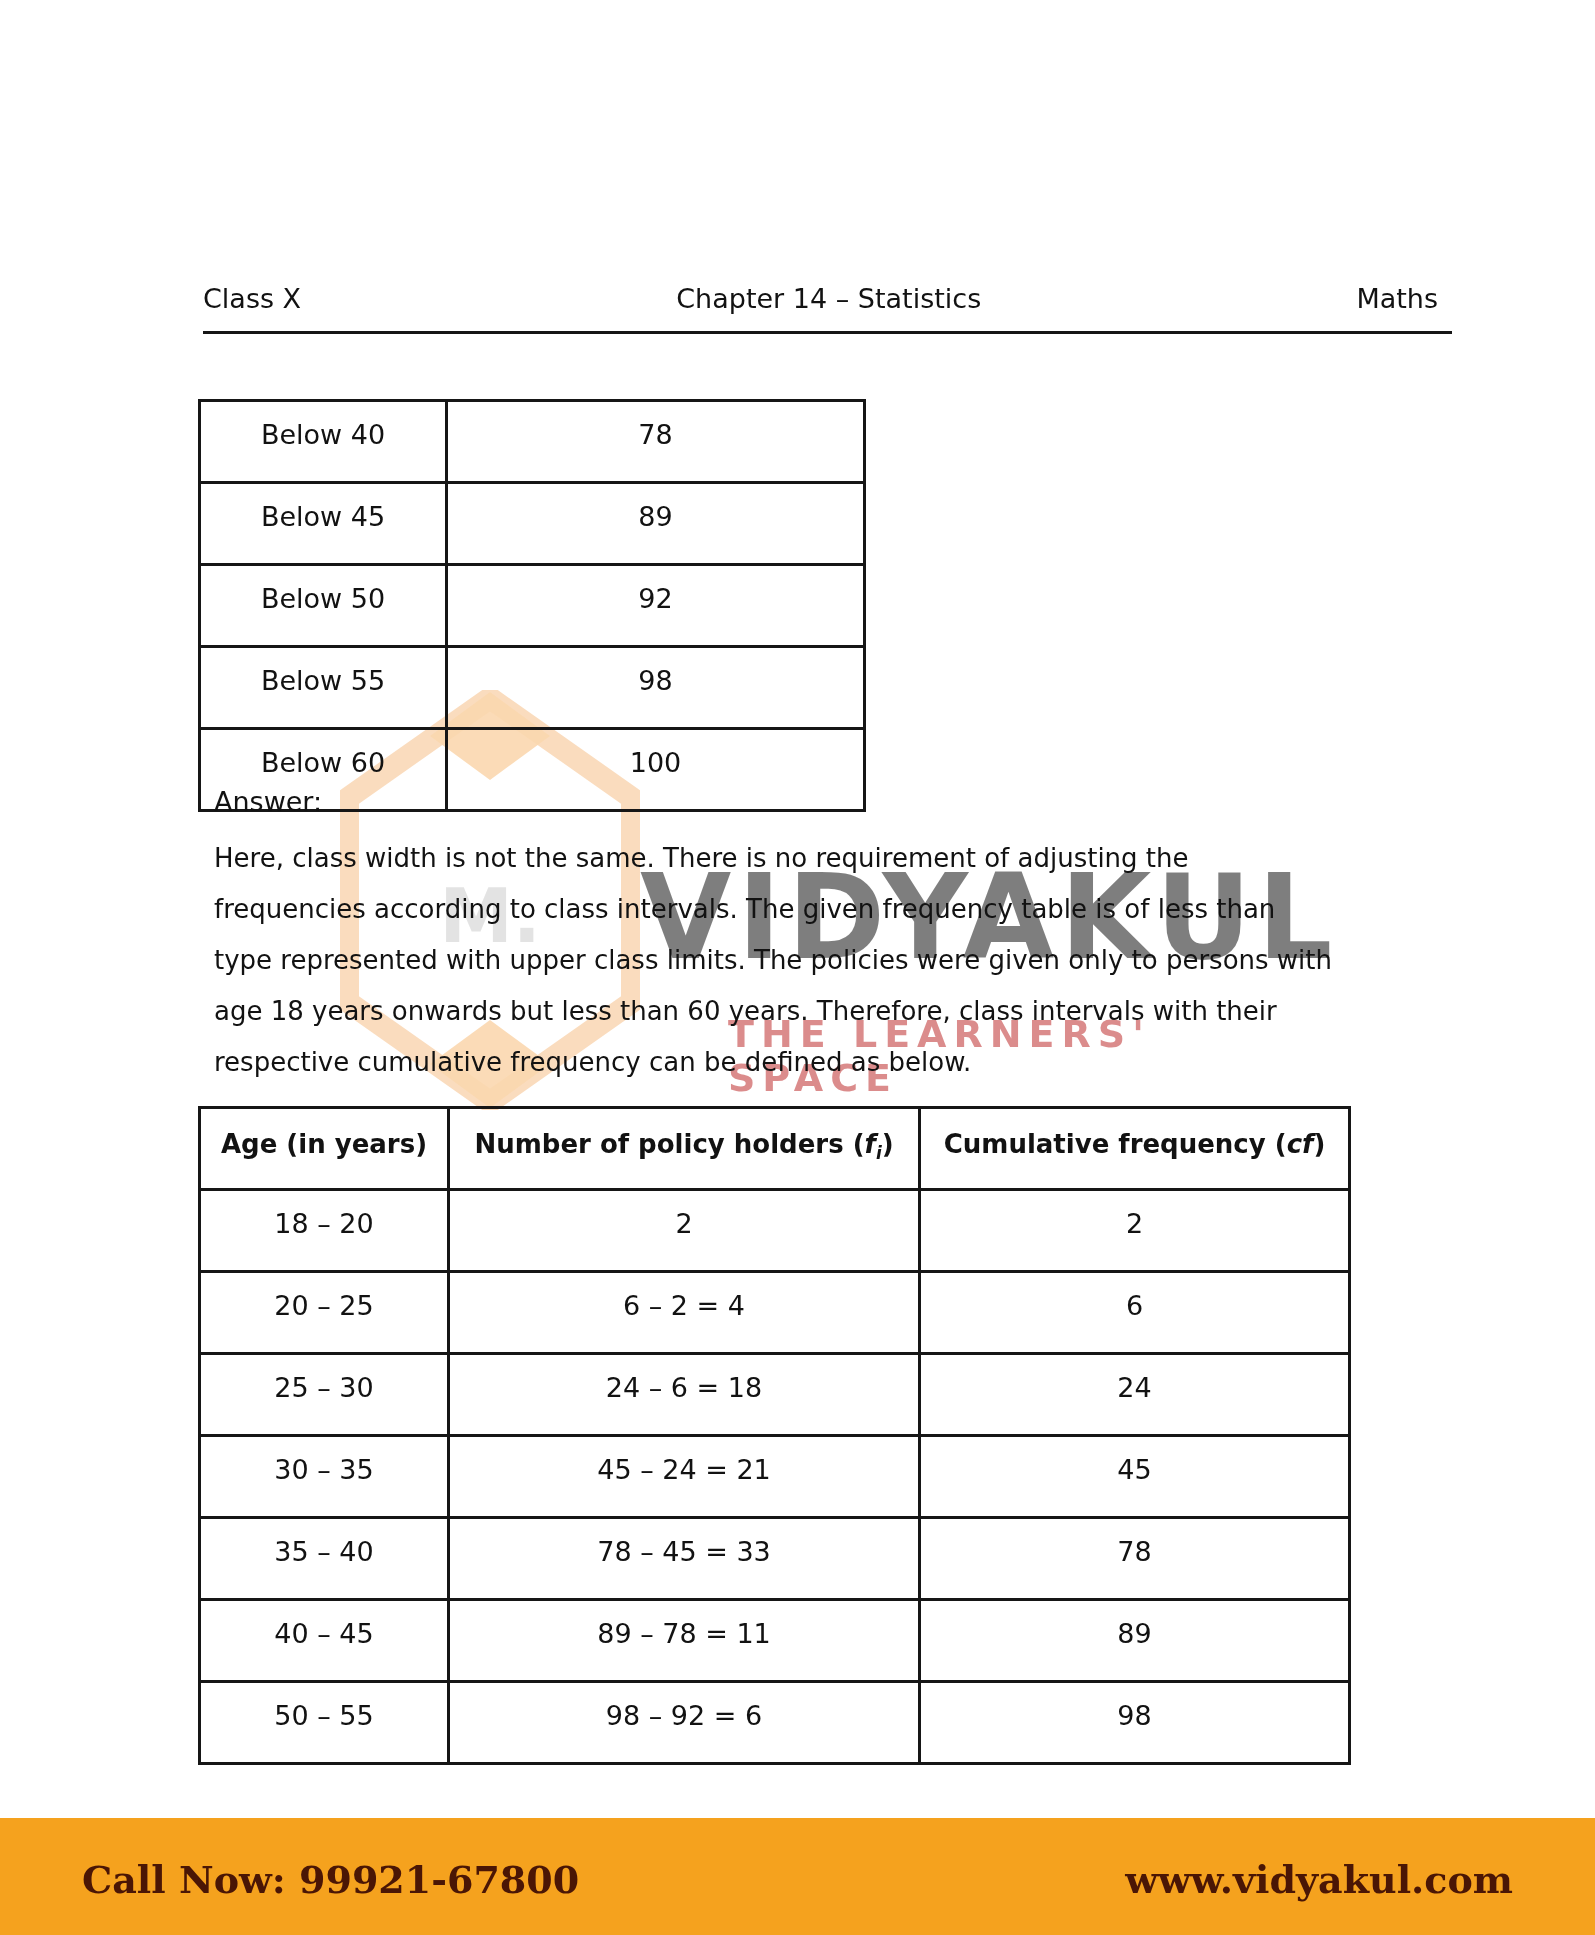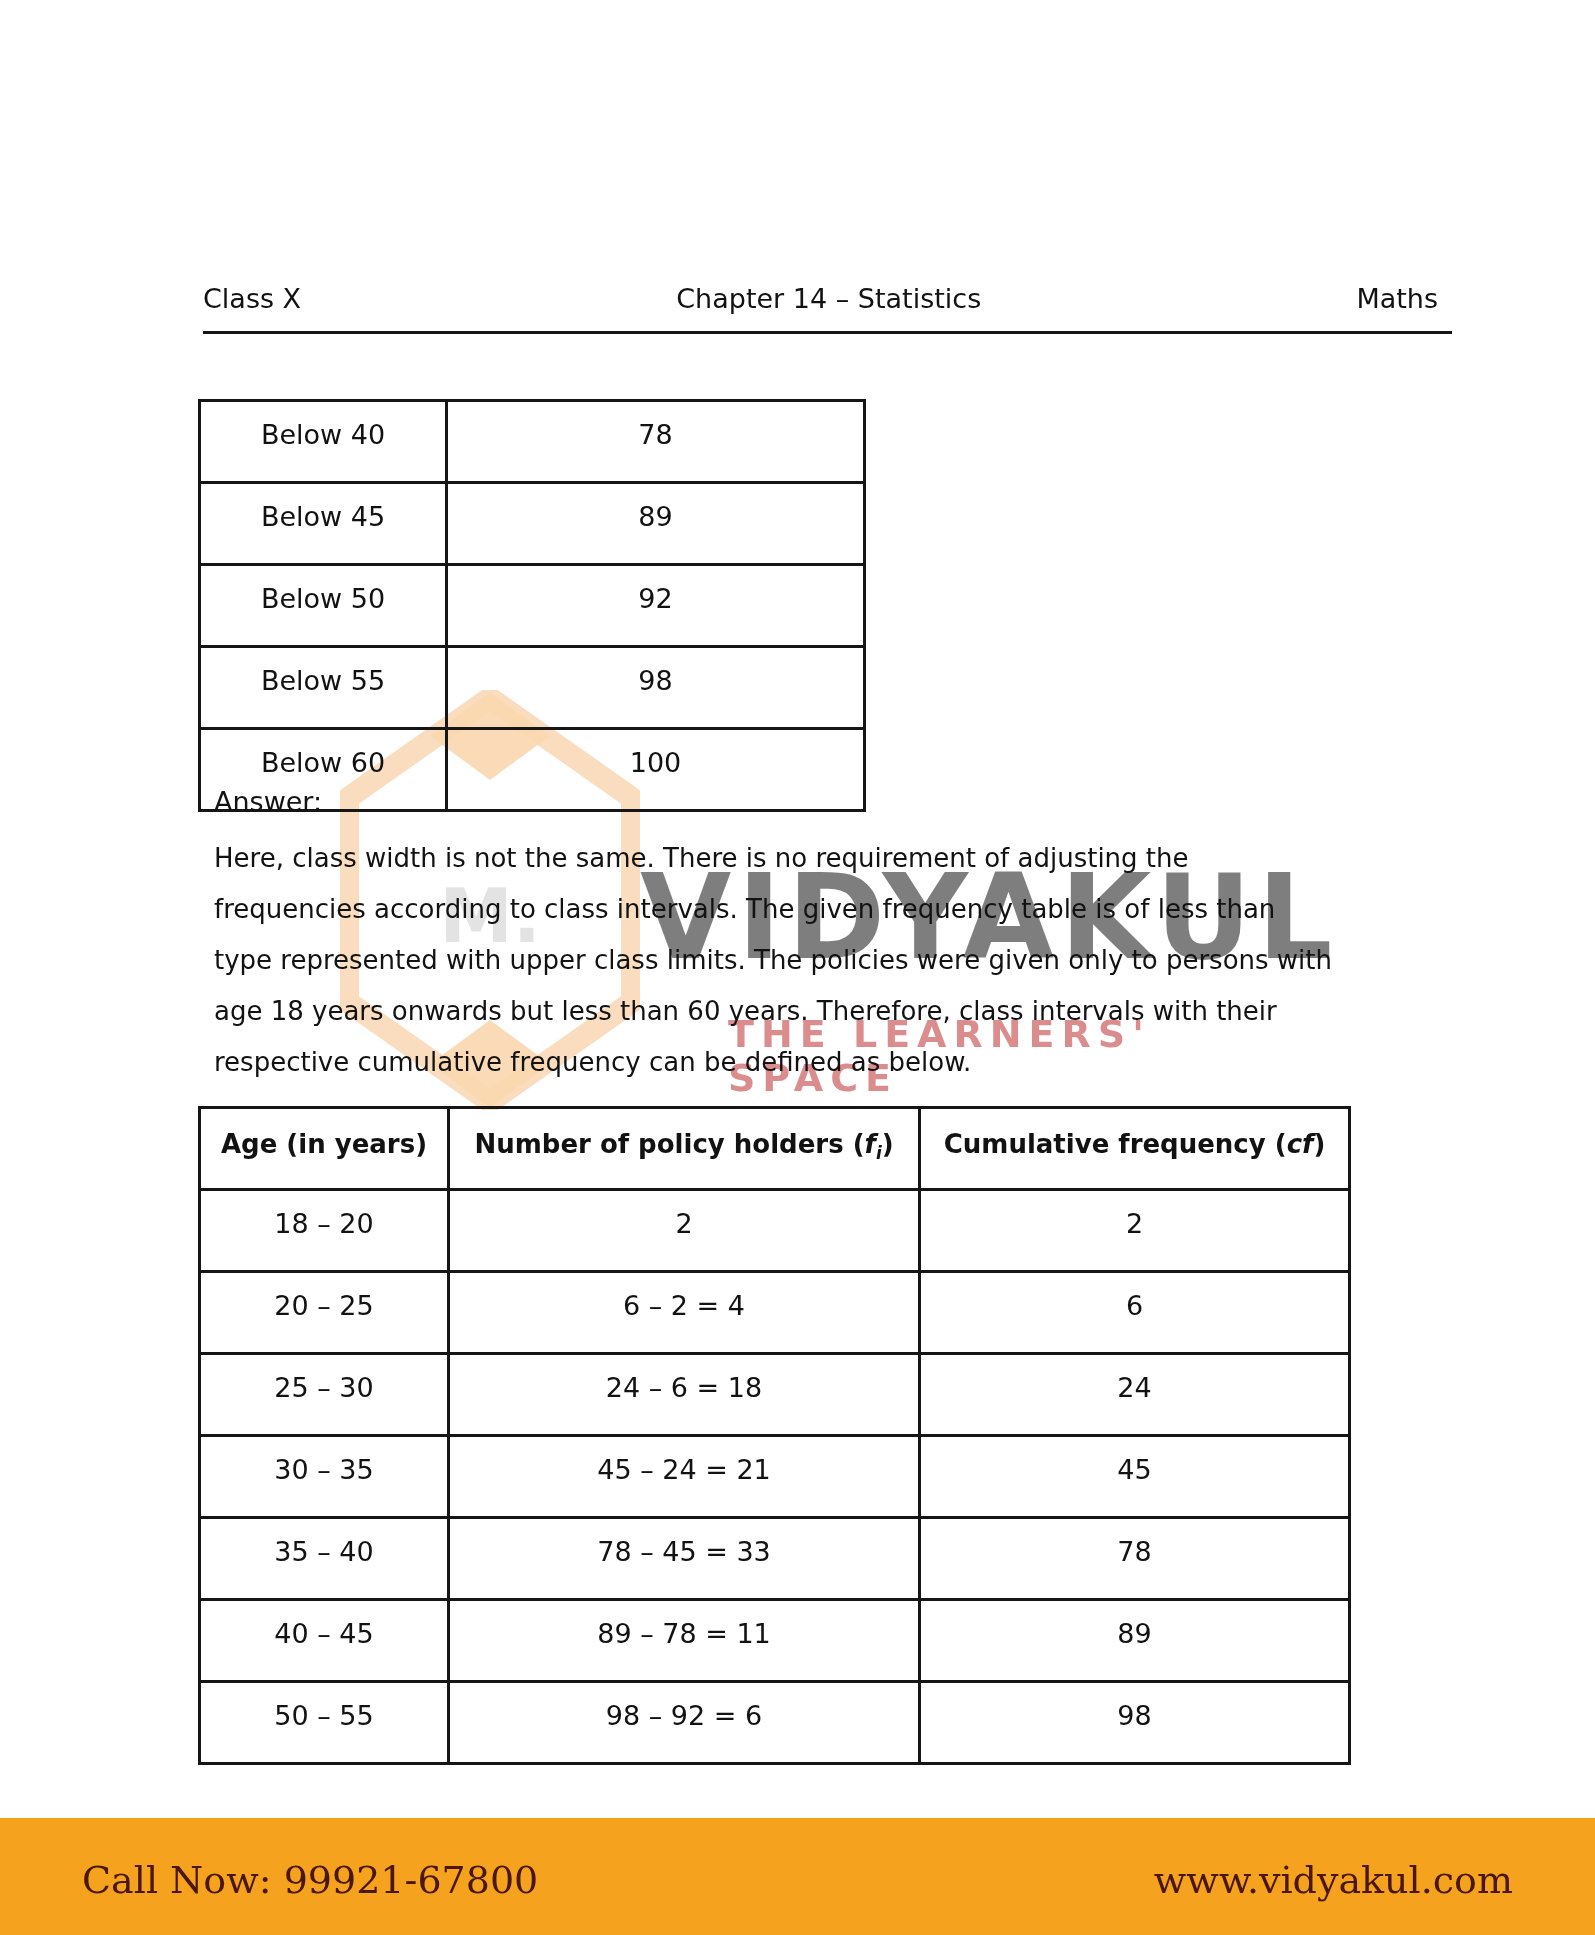--- a/index.html
+++ b/index.html
@@ -69,21 +69,21 @@
     color:#b91c1c;
   }
 
   
   .footer {
     position:absolute; left:0; top:1818px; width:1595px; height:117px;
     background:#F5A21E; z-index:2;
     display:flex; justify-content:space-between; align-items:center;
     padding:6px 82px 0 82px; box-sizing:border-box;
     font-family:"DejaVu Serif","Liberation Serif",serif;
-    font-weight:normal; font-size:38px; color:#4A1605;
+    font-weight:bold; font-size:38px; color:#4A1605;
   }
 </style>
 </head>
 <body>
 
 <div class="page">
 
   <div class="watermark">
     <svg class="wm-hex" width="300" height="420" viewBox="0 0 300 420">
       <polygon points="150,8 292,108 292,312 150,412 8,312 8,108" fill="none" stroke="#f3a95f" stroke-width="22" opacity="0.8"></polygon>

